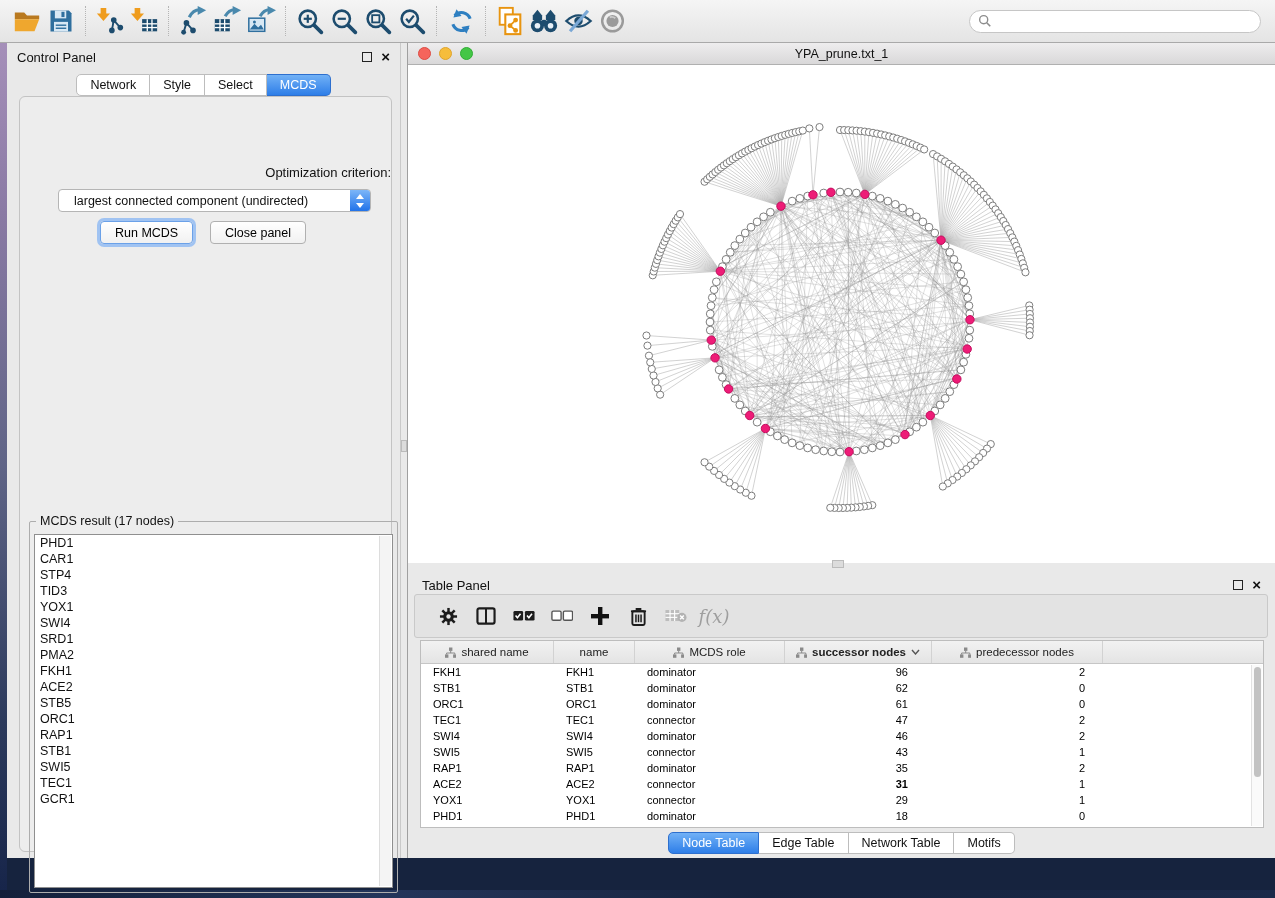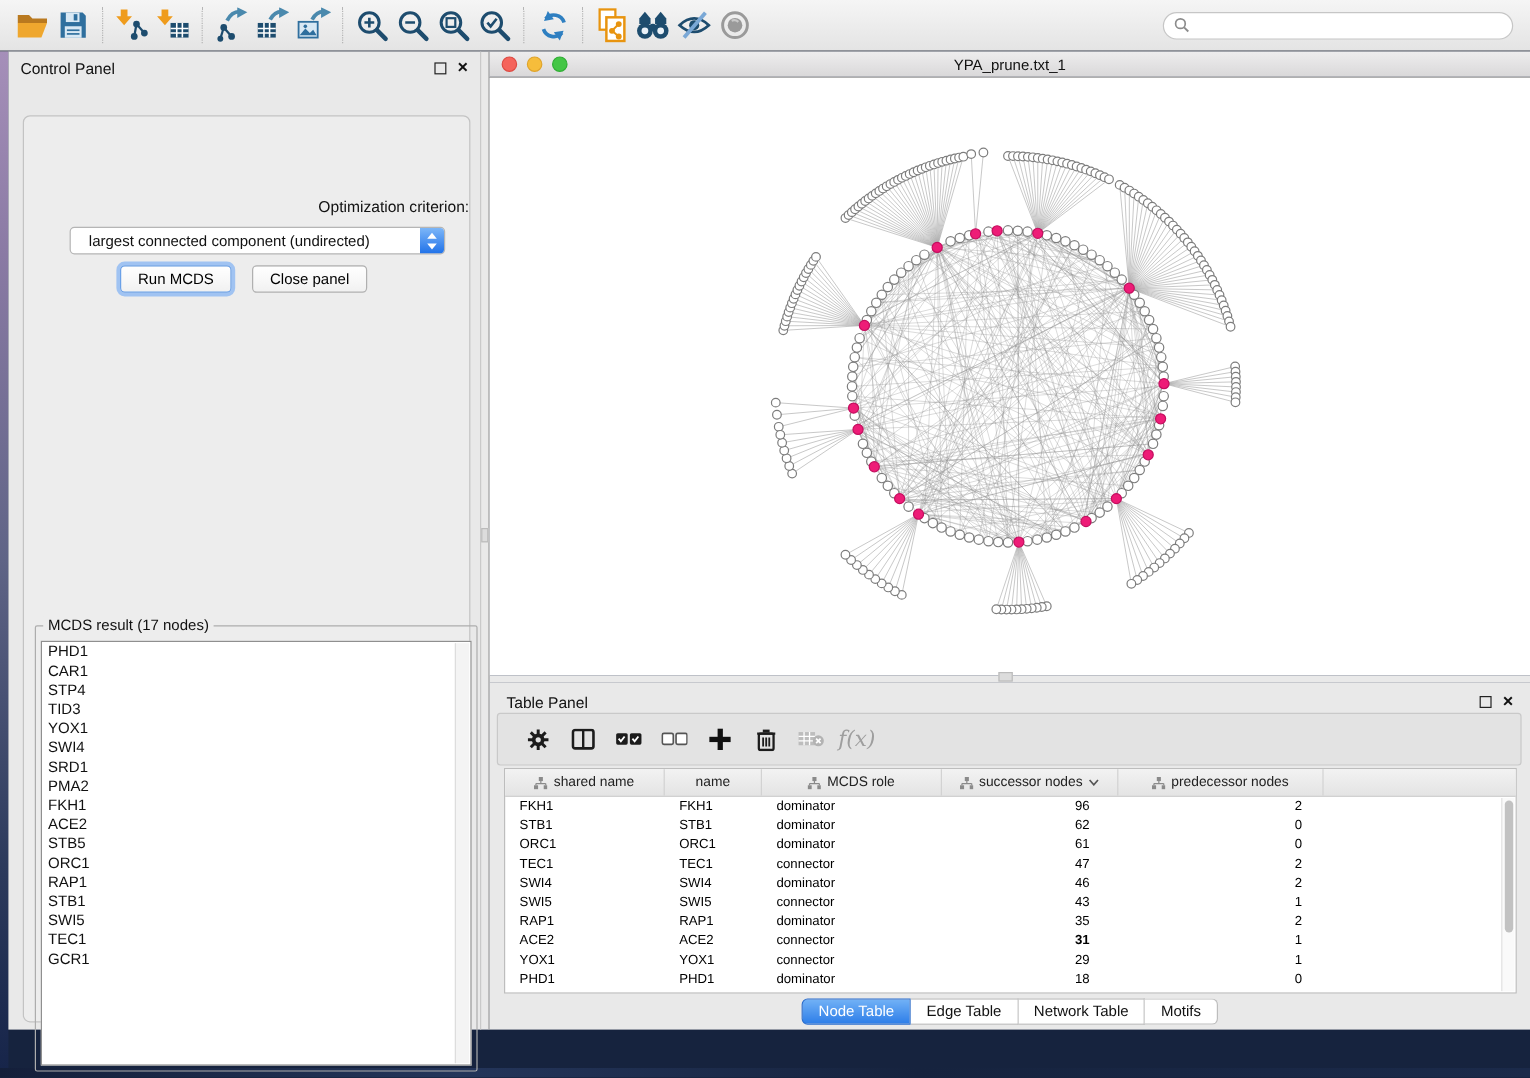--- a/index.html
+++ b/index.html
@@ -280,20 +280,26 @@
   <div class="wall-bottom"></div>
 
   <div class="control-panel">
     <div class="cp-title">
       <span>Control Panel</span>
       <span class="win-icons">
         <span class="float-icon"></span>
         <span class="close-icon">×</span>
       </span>
     </div>
+    <div class="cp-tabs seg" id="cp-tabs">
+        <div class="tab">Network</div>
+        <div class="tab">Style</div>
+        <div class="tab">Select</div>
+        <div class="tab active">MCDS</div>
+      </div>
     <div class="cp-panel">
       <div class="opt-label">Optimization criterion:</div>
       <div class="dropdown">
         <span class="val">largest connected component (undirected)</span>
         <span class="stepper"></span>
       </div>
       <button class="btn focused" style="left:80px;top:124px;">Run MCDS</button>
       <button class="btn" style="left:190px;top:124px;">Close panel</button>
       <div class="groupbox">
         <span class="gb-legend">MCDS result (17 nodes)</span>
@@ -1197,21 +1203,21 @@
               <rect x="4" y="0.5" width="3.4" height="3.4" fill="#8a8a8a"></rect>
               <line x1="5.7" y1="3.9" x2="5.7" y2="6" stroke="#8a8a8a"></line>
               <line x1="1.6" y1="6" x2="9.8" y2="6" stroke="#8a8a8a"></line>
               <line x1="1.6" y1="6" x2="1.6" y2="7.4" stroke="#8a8a8a"></line>
               <line x1="9.8" y1="6" x2="9.8" y2="7.4" stroke="#8a8a8a"></line>
               <rect x="0" y="7.4" width="3.4" height="3.4" fill="#8a8a8a"></rect>
               <rect x="8.1" y="7.4" width="3.4" height="3.4" fill="#8a8a8a"></rect>
             </svg>
             <span>MCDS role</span>
           </div>
-          <div class="nt-th" style="width: 147px;">
+          <div class="nt-th" style="width: 147px; font-weight: bold;">
             <svg width="11" height="11" viewBox="0 0 11 11">
               <rect x="4" y="0.5" width="3.4" height="3.4" fill="#8a8a8a"></rect>
               <line x1="5.7" y1="3.9" x2="5.7" y2="6" stroke="#8a8a8a"></line>
               <line x1="1.6" y1="6" x2="9.8" y2="6" stroke="#8a8a8a"></line>
               <line x1="1.6" y1="6" x2="1.6" y2="7.4" stroke="#8a8a8a"></line>
               <line x1="9.8" y1="6" x2="9.8" y2="7.4" stroke="#8a8a8a"></line>
               <rect x="0" y="7.4" width="3.4" height="3.4" fill="#8a8a8a"></rect>
               <rect x="8.1" y="7.4" width="3.4" height="3.4" fill="#8a8a8a"></rect>
             </svg>
             <span>successor nodes</span>

